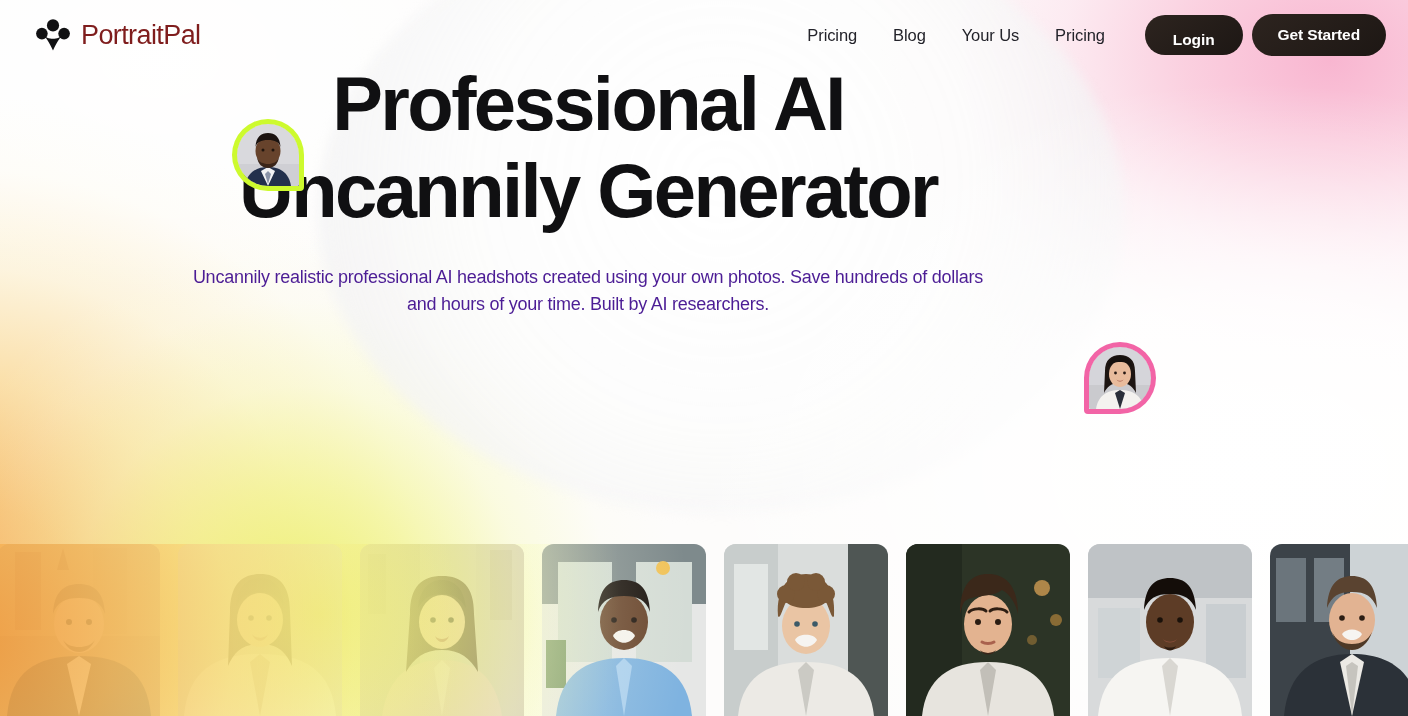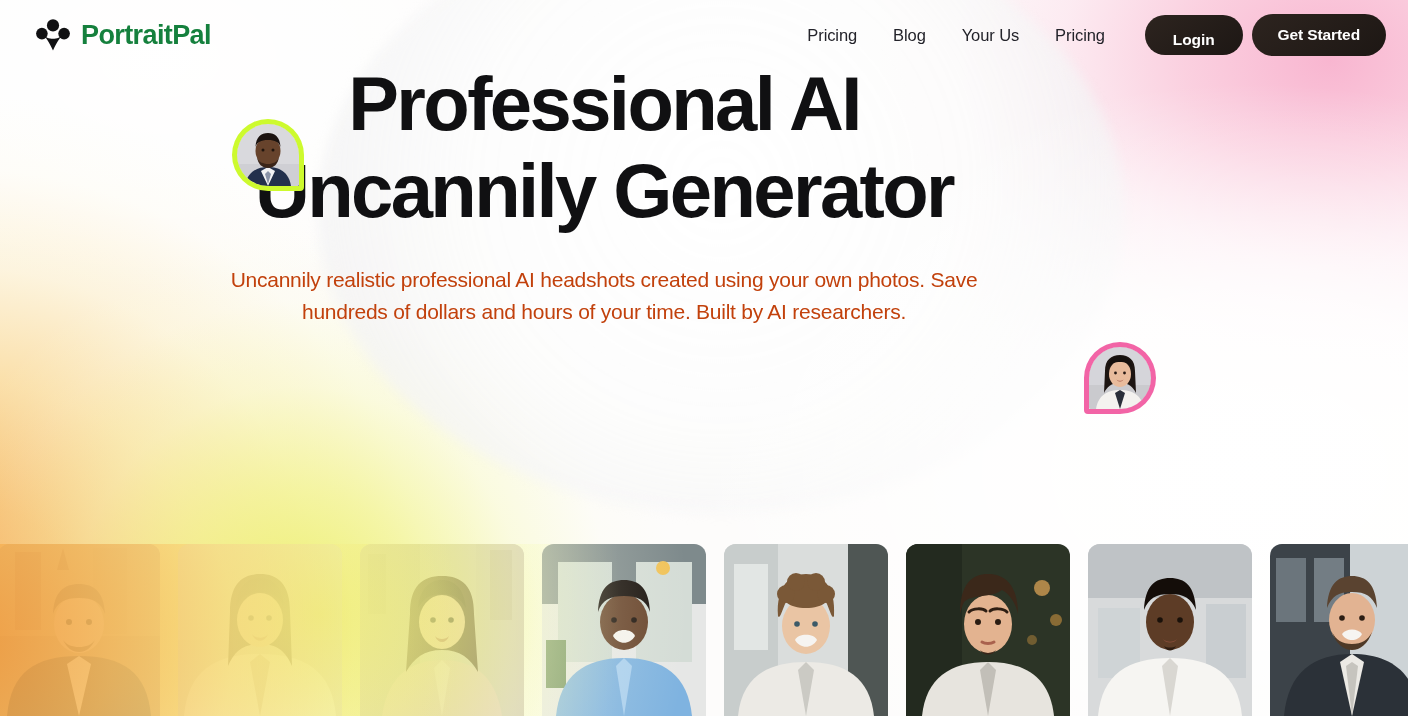--- a/index.html
+++ b/index.html
@@ -117,23 +117,23 @@
   .brand {
     display: flex;
     align-items: center;
     gap: 11px;
     margin-left: 36px;
     cursor: pointer;
   }
   .brand-mark { width: 34px; height: 34px; display: block; }
   .brand-name {
     font-size: 27px;
-    font-weight: 700;
+    font-weight: 400;
     letter-spacing: -0.6px;
-    color: #15803d;
+    color: #7f1d1d;
   }
 
   .nav {
     margin-left: auto;
     margin-right: 22px;
     display: flex;
     align-items: center;
     gap: 0px;
   }
   .nav-link {
@@ -169,43 +169,43 @@
     height: 42px;
     padding: 12px 26px;
     margin-left: 9px;
     margin-right: 0px;
     background: linear-gradient(145deg,#2d241f 0%,#1d1714 100%);
   }
 
   
   .hero {
     position: absolute;
-    top: 0; left: 16px;
+    top: 0; left: 0;
     width: 1176px;
     z-index: 20;
     text-align: center;
   }
 
   .hero-title {
     margin-top: 68px;
     font-size: 76px;
     line-height: 0.96;
     font-weight: 700;
     letter-spacing: -2.6px;
     color: #101012;
   }
   .hero-title .line { display: block; }
   .hero-title .line2 { margin-top: 14px; }
 
   .hero-sub {
     margin: 36px auto 0;
     width: 812px;
-    font-size: 21px;
+    font-size: 18px;
     line-height: 1.53;
-    color: #c2410c;
+    color: #4c1d95;
     letter-spacing: -0.25px;
   }
 
   .hero-cta-wrap { margin-top: 40px; }
   .btn-cta {
     border: none;
     cursor: pointer;
     font-family: inherit;
     height: 55px;
     padding: 0 44px;

